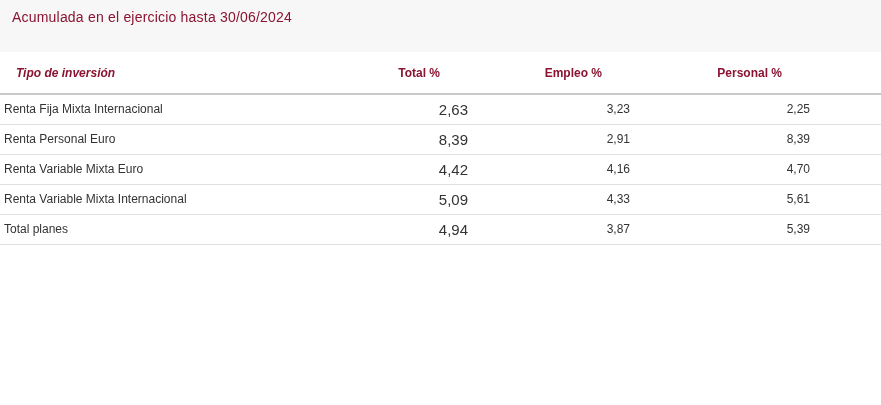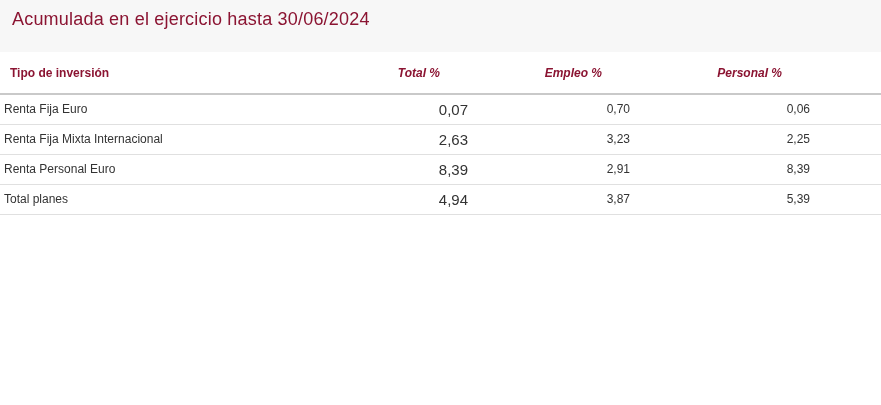--- a/index.html
+++ b/index.html
@@ -15,21 +15,21 @@
     height: 405px;
     position: relative;
   }
   .title-band {
     width: 100%;
     height: 52px;
     background: #f7f7f7;
     padding: 9px 0 0 12px;
   }
   .title-band h1 {
-    font-size: 18px;
+    font-size: 14px;
     font-weight: 400;
     color: #8b1432;
     letter-spacing: 0.2px;
   }
   table {
     width: 881px;
     border-collapse: collapse;
     table-layout: fixed;
   }
   col.c-tipo     { width: 390px; }
@@ -39,22 +39,22 @@
   col.c-filler   { width: 69px;  }
   th {
     height: 42px;
     font-size: 12px;
     font-weight: 700;
     color: #8b1432;
     border-bottom: 2px solid #c9c9c9;
     vertical-align: middle;
     white-space: nowrap;
   }
-  th.h-tipo { text-align: left; padding-left: 10px; }
-  th.h-val  { text-align: right; padding-right: 30px; font-style: italic; }
+  th.h-tipo { text-align: left; padding-left: 16px; font-style: italic; }
+  th.h-val  { text-align: right; padding-right: 30px; }
   td {
     height: 30px;
     border-bottom: 1px solid #e0e0e0;
     color: #333333;
     vertical-align: middle;
     white-space: nowrap;
   }
   td.cell-tipo {
     text-align: left;
     padding-left: 4px;
@@ -89,41 +89,48 @@
       <tr>
         <th class="h-tipo">Tipo de inversión</th>
         <th class="h-val">Total %</th>
         <th class="h-val">Empleo %</th>
         <th class="h-val">Personal %</th>
         <th></th>
       </tr>
     </thead>
     <tbody>
         <tr>
-    <td class="cell-tipo">Renta Fija Euro</td>
-    <td class="cell-val cell-total">0,07</td>
-    <td class="cell-val">0,70</td>
-    <td class="cell-val">0,06</td>
-    <td></td>
-  </tr>
-        <tr>
     <td class="cell-tipo">Renta Fija Mixta Internacional</td>
     <td class="cell-val cell-total">2,63</td>
     <td class="cell-val">3,23</td>
     <td class="cell-val">2,25</td>
     <td></td>
   </tr>
         <tr>
     <td class="cell-tipo">Renta Personal Euro</td>
     <td class="cell-val cell-total">8,39</td>
     <td class="cell-val">2,91</td>
     <td class="cell-val">8,39</td>
     <td></td>
   </tr>
         <tr>
+    <td class="cell-tipo">Renta Variable Mixta Euro</td>
+    <td class="cell-val cell-total">4,42</td>
+    <td class="cell-val">4,16</td>
+    <td class="cell-val">4,70</td>
+    <td></td>
+  </tr>
+        <tr>
+    <td class="cell-tipo">Renta Variable Mixta Internacional</td>
+    <td class="cell-val cell-total">5,09</td>
+    <td class="cell-val">4,33</td>
+    <td class="cell-val">5,61</td>
+    <td></td>
+  </tr>
+        <tr>
     <td class="cell-tipo">Total planes</td>
     <td class="cell-val cell-total">4,94</td>
     <td class="cell-val">3,87</td>
     <td class="cell-val">5,39</td>
     <td></td>
   </tr>
       </tbody>
   </table>
 </div>
 

